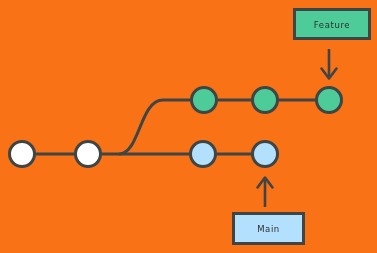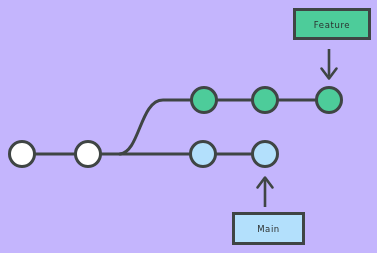--- a/index.html
+++ b/index.html
@@ -11,21 +11,21 @@
     width: 377px;
     height: 253px;
     background: #f4f4f4;
     font-family: "DejaVu Sans", sans-serif;
     overflow: hidden;
   }
   #diagram-root {
     position: relative;
     width: 377px;
     height: 253px;
-    background: #c4b5fd;
+    background: #f97316;
     text-decoration: underline;
   }
   svg.canvas {
     position: absolute;
     top: 0;
     left: 0;
     width: 377px;
     height: 253px;
     display: block;
   }

